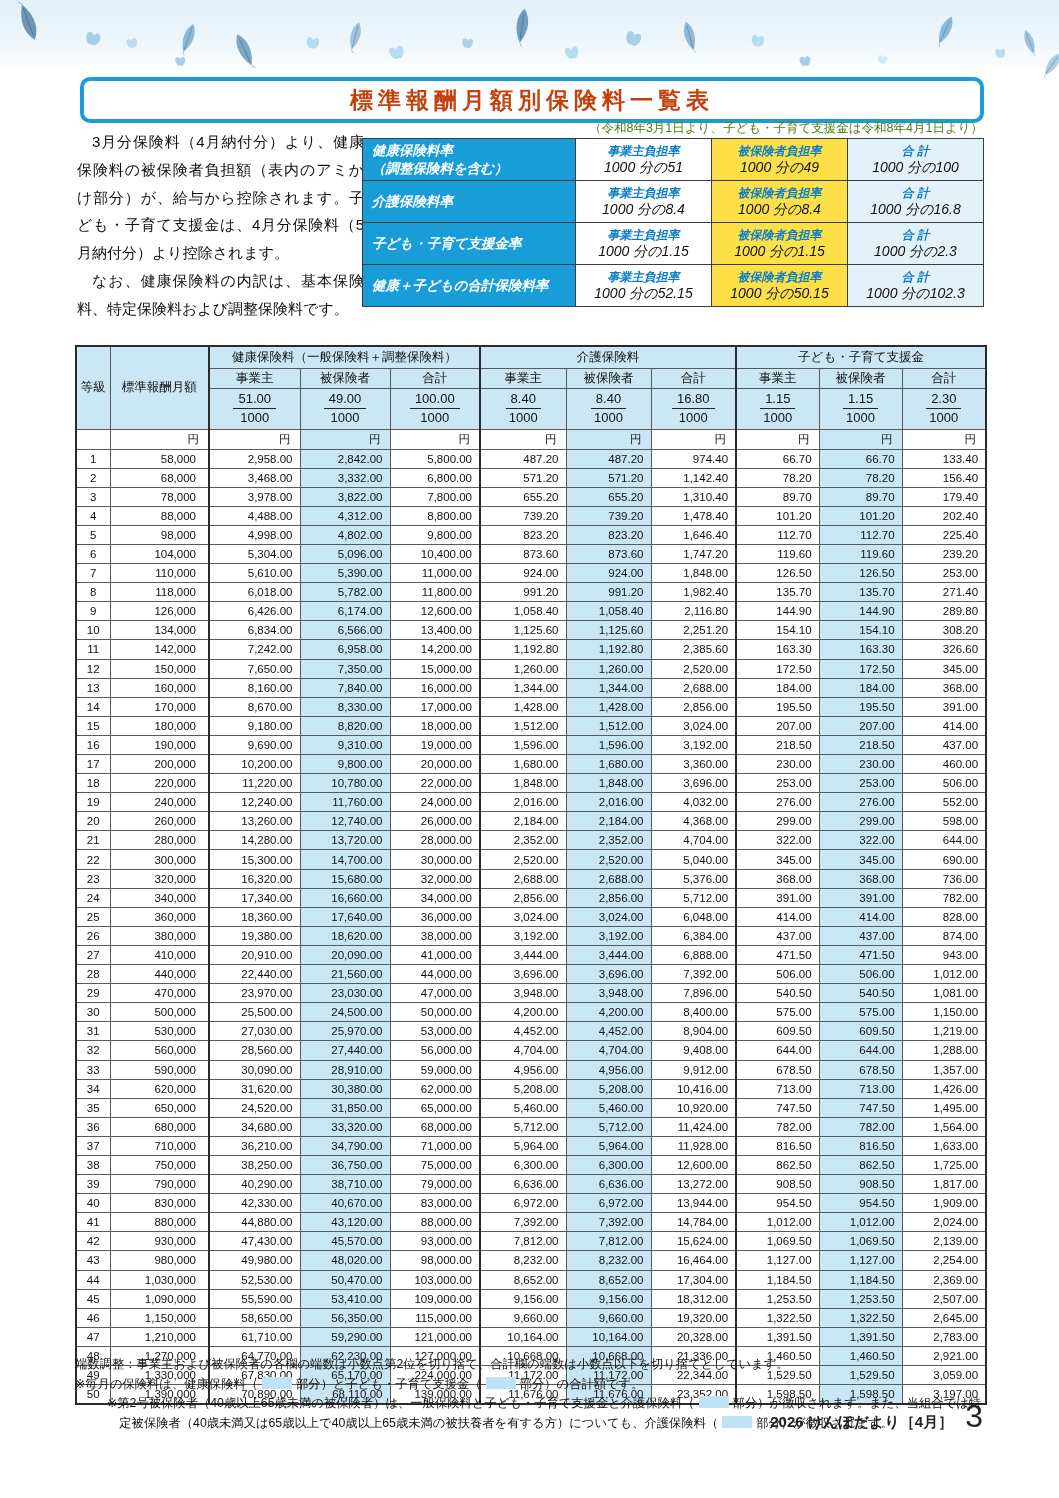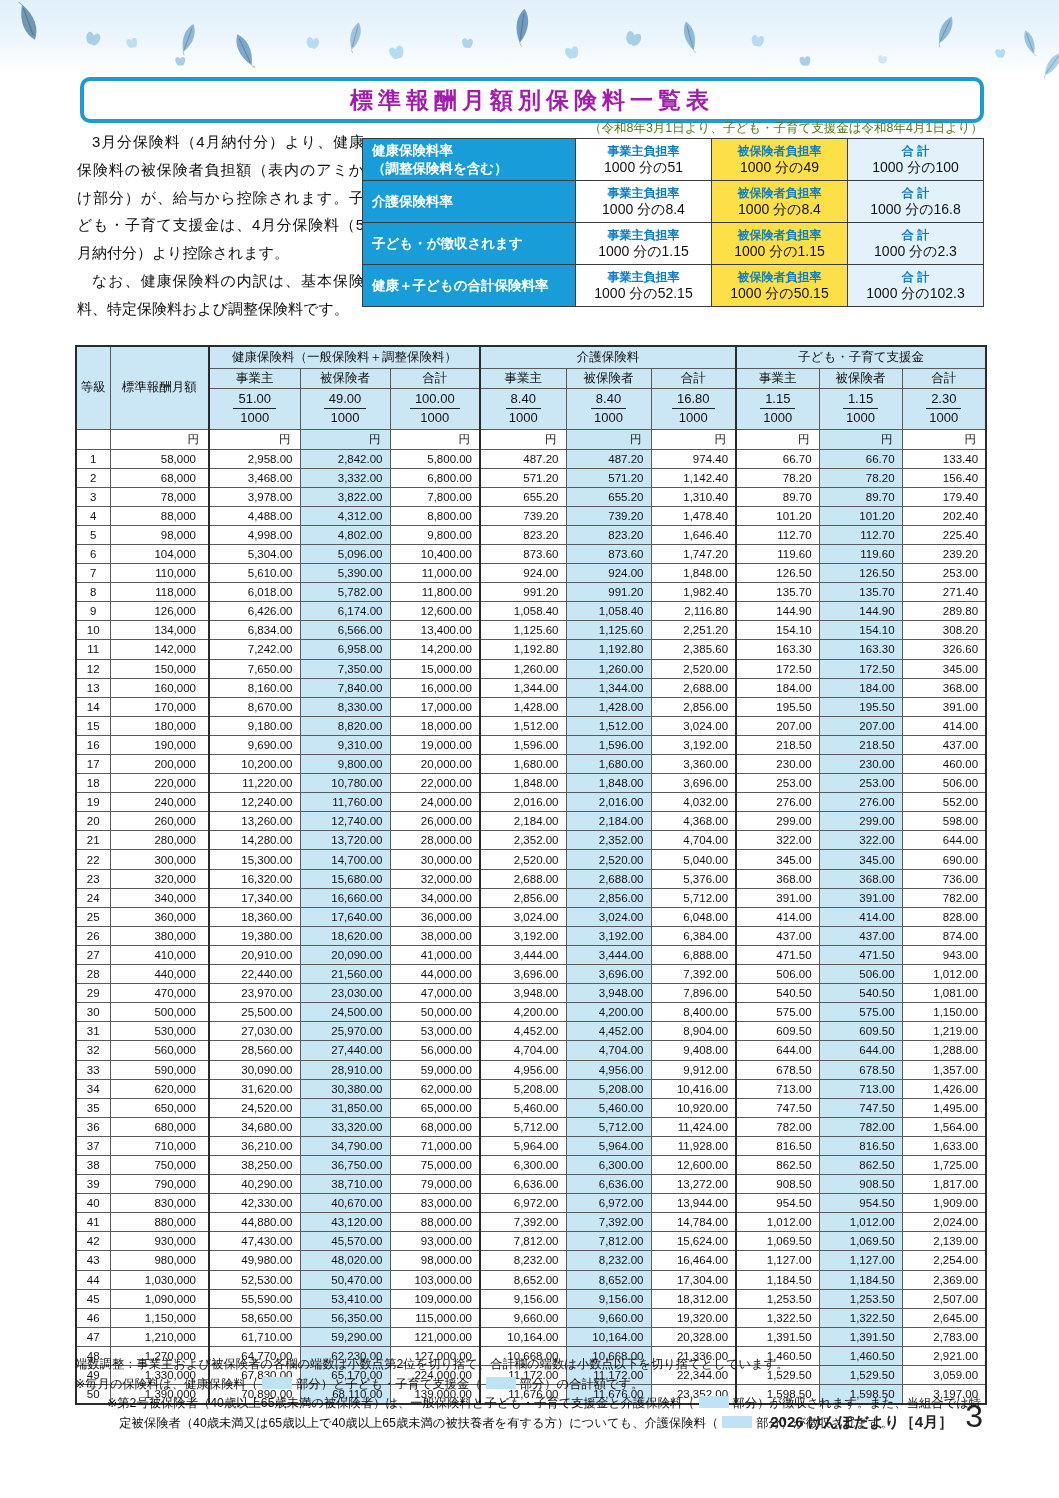--- a/index.html
+++ b/index.html
@@ -7,32 +7,32 @@
         font-family:"Liberation Sans","DejaVu Sans",sans-serif;color:#1a1a1a;}
 
   
   .deco-band{position:absolute;left:0;top:0;width:1059px;height:74px;
              background:linear-gradient(180deg,#e1f0fa 0%,#edf6fc 55%,#ffffff 100%);}
   .leaf{position:absolute;width:24px;height:34px;transform-origin:center;}
 
   
   .title-box{position:absolute;left:80px;top:77px;width:896px;height:38px;background:#fff;
              border:4px solid #1e9ad4;border-radius:10px;display:flex;align-items:center;justify-content:center;}
-  .title{font-size:23px;font-weight:bold;letter-spacing:5px;color:#a21caf;}
+  .title{font-size:23px;font-weight:bold;letter-spacing:5px;color:#c2410c;}
   .subtitle{position:absolute;left:362px;top:120px;width:621px;text-align:right;font-size:12.5px;color:#4d7c0f;}
 
   
   .intro{position:absolute;left:77px;top:128px;width:287px;font-size:15px;line-height:1.85;
          text-align:justify;color:#111;}
   .intro p{margin:0;text-indent:1em;}
 
   
   table{border-collapse:collapse;table-layout:fixed;}
   .rates{position:absolute;left:362px;top:138px;width:621px;}
-  .rates th,.rates td{border:1px solid #3c3c3c;height:37px;padding:0;}
+  .rates th,.rates td{border:1px solid #3c3c3c;height:37px;padding:0;font-style:italic;}
   .rates .rlabel{background:#189dd9;color:#fff;font-weight:bold;font-size:13.5px;text-align:left;
                  padding:2px 9px;line-height:1.3;white-space:pre-line;}
   .rates td{text-align:center;vertical-align:middle;}
   .rates .cl{display:block;color:#0d7ec6;font-weight:bold;font-size:12px;line-height:1.35;}
   .rates .cv{display:block;color:#111;font-size:14px;line-height:1.2;}
   .c-emp{background:#ffffff;} .c-ins{background:#fde047;} .c-tot{background:#e3f1fa;}
 
   
   .main{position:absolute;left:75px;top:345px;width:910px;border:2px solid #2b2b2b;}
   .main th,.main td{border:1px solid #5a5a5a;font-weight:normal;color:#111;}
@@ -196,21 +196,21 @@
         <td class="c-ins">
             <span class="cl">被保険者負担率</span>
             <span class="cv">1000 分の8.4</span>
           </td>
         <td class="c-tot">
             <span class="cl">合 計</span>
             <span class="cv">1000 分の16.8</span>
           </td>
       </tr>
       <tr>
-        <th class="rlabel">子ども・が徴収されます</th>
+        <th class="rlabel">子ども・子育て支援金率</th>
         <td class="c-emp">
             <span class="cl">事業主負担率</span>
             <span class="cv">1000 分の1.15</span>
           </td>
         <td class="c-ins">
             <span class="cl">被保険者負担率</span>
             <span class="cv">1000 分の1.15</span>
           </td>
         <td class="c-tot">
             <span class="cl">合 計</span>

